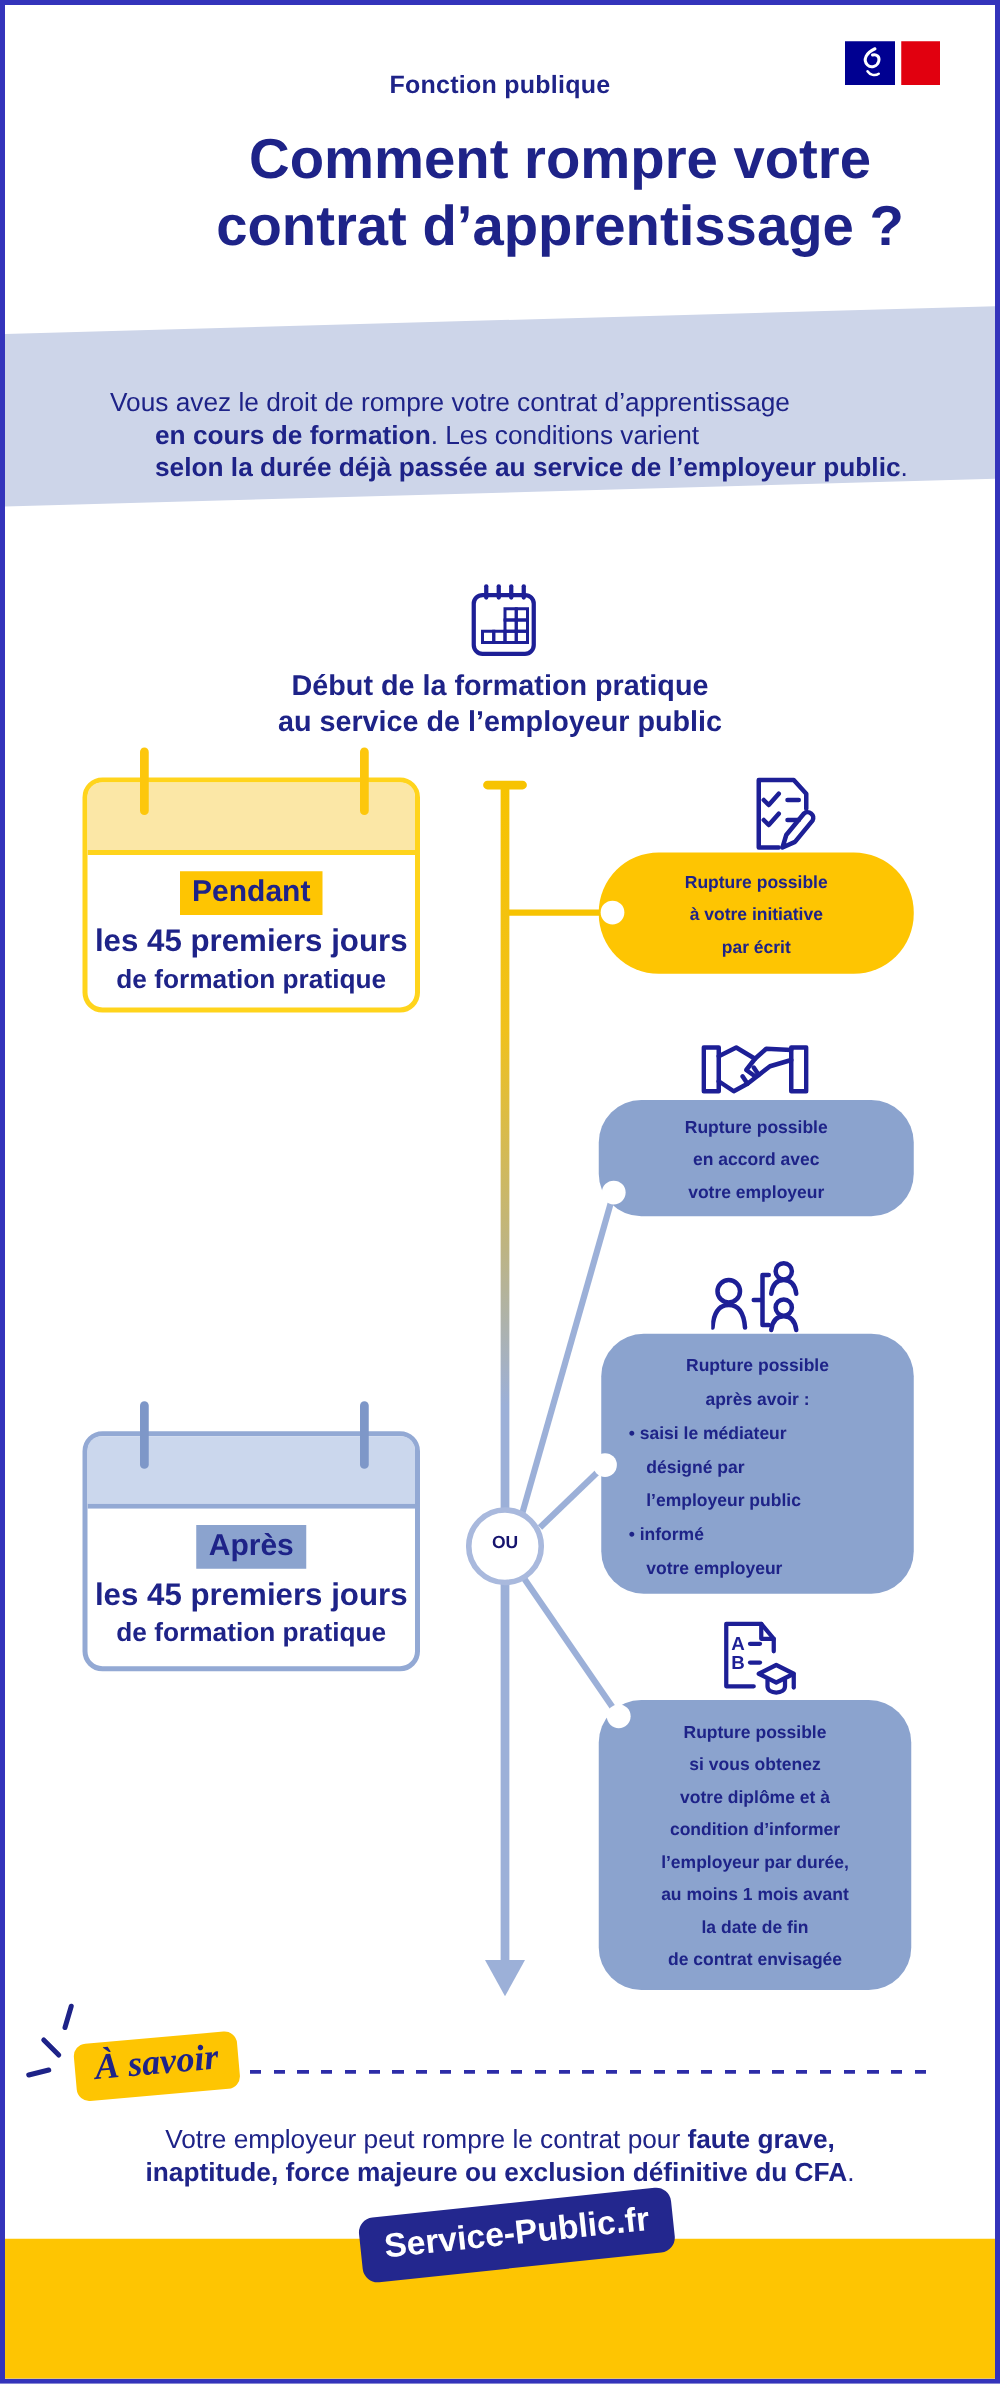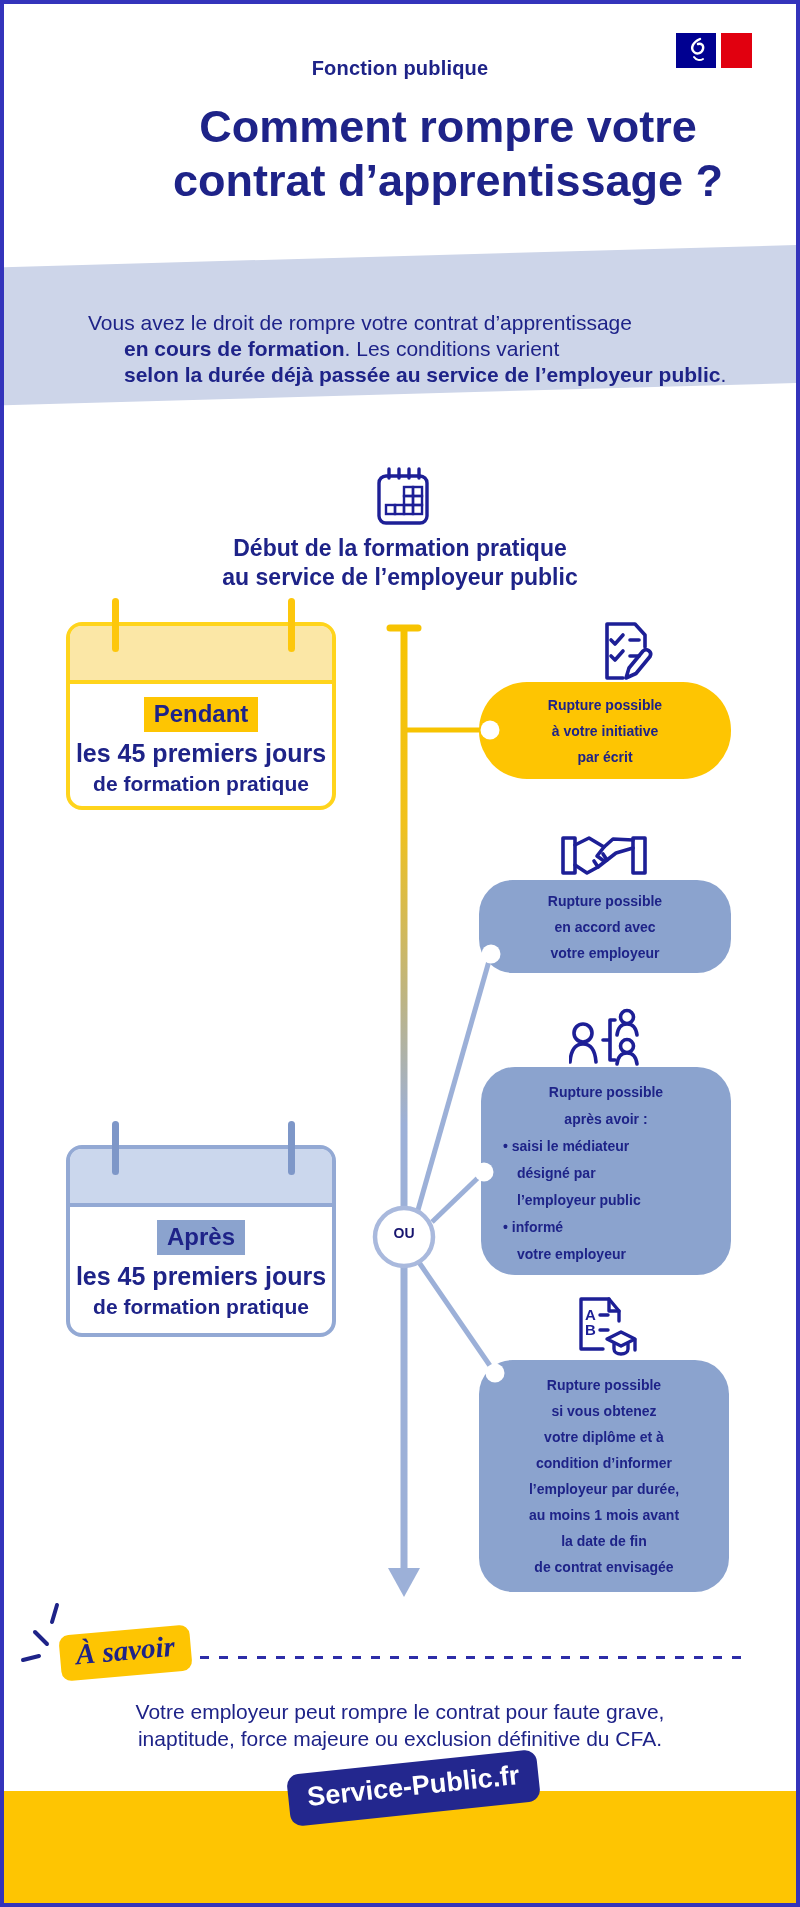--- a/index.html
+++ b/index.html
@@ -62,21 +62,21 @@
   .icn{position:absolute;}
   
   .know-tag{position:absolute; left:56px; top:1626px; transform:rotate(-5deg);
     background:#fec502; border-radius:10px; padding:4px 16px 9px;
     font-family:"Liberation Serif","DejaVu Serif",serif; font-style:italic; font-weight:bold;
     font-size:29px;}
   .dashes{position:absolute; left:196px; top:1652px; width:548px; height:3px;
     background:repeating-linear-gradient(90deg,#2d2da8 0 9px,transparent 9px 19px);}
   .know-text{position:absolute; top:1694px; left:0; width:100%; text-align:center;
     font-size:21px; line-height:27px;}
-  .know-text b{font-weight:normal;}
+  .know-text b{font-weight:bold;}
   
   .footer{position:absolute; left:0; right:0; bottom:0; height:112px; background:#fec502;}
   .sp-btn{position:absolute; left:284px; top:1758px; transform:rotate(-6deg);
     background:#23278e; color:#ffffff; border:none; border-radius:12px;
     padding:9px 19px 12px; font-size:27px; font-weight:bold; z-index:8;
     font-family:"Liberation Sans","DejaVu Sans",sans-serif; cursor:pointer;}
   .overlay{position:absolute; left:0; top:0; z-index:5; pointer-events:none;}
   .z2{z-index:2;}
 </style>
 </head>

